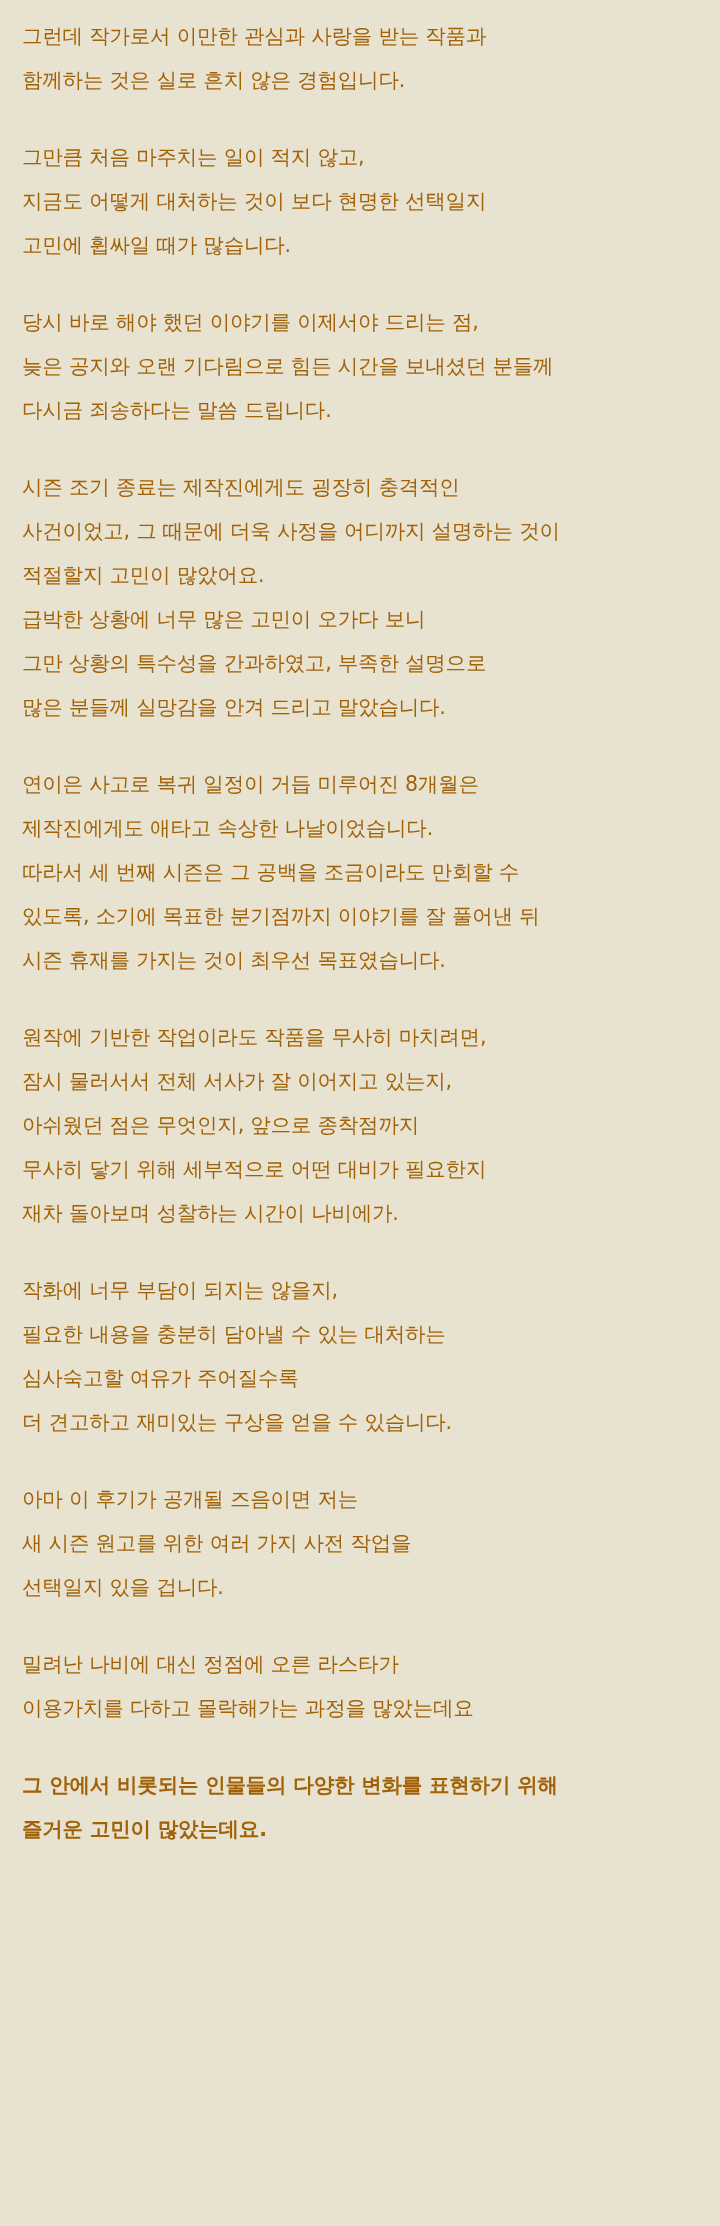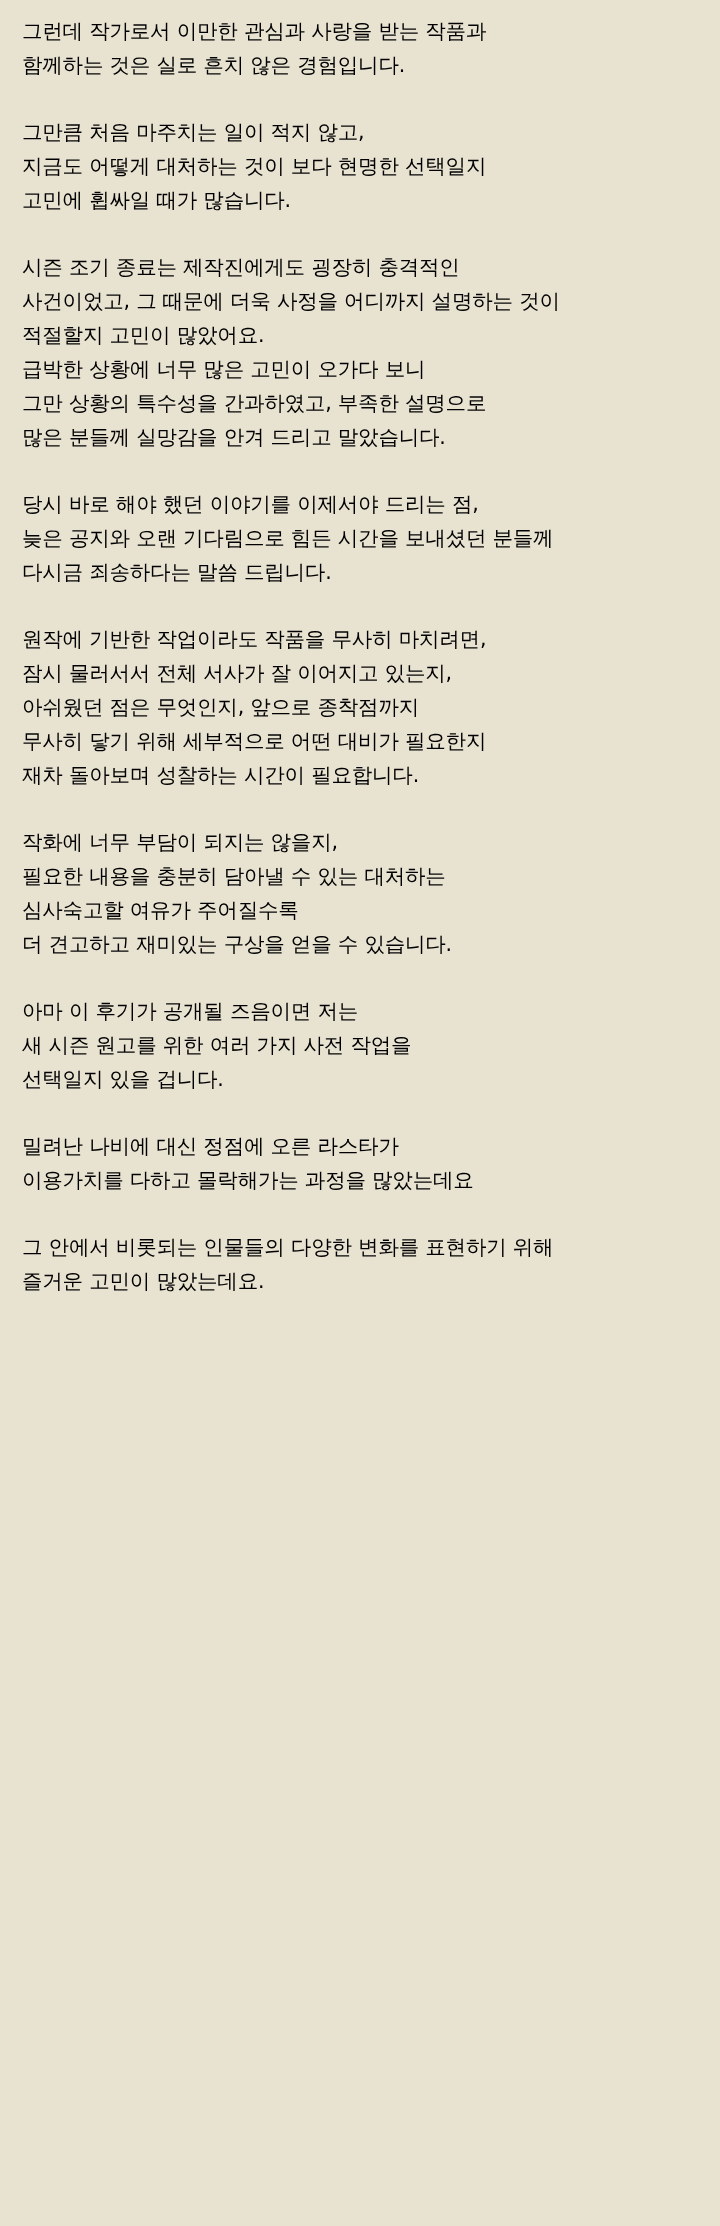--- a/index.html
+++ b/index.html
@@ -12,55 +12,61 @@
     font-family: "DejaVu Sans", "Liberation Sans", sans-serif;
   }
   .page {
     width: 720px;
     min-height: 2226px;
     background: #e8e2d0;
     box-sizing: border-box;
     padding: 14px 20px 20px 22px;
   }
   .para {
-    color: #000000;
+    color: #a16207;
     font-size: 20.5px;
-    line-height: 34px;
+    line-height: 44px;
     letter-spacing: -0.2px;
     margin: 0 0 33px 0;
     white-space: pre-line;
     word-break: keep-all;
   }
   .para:last-child {
     margin-bottom: 0;
+    font-weight: bold;
   }
 </style>
 </head>
 <body>
 
 <div class="page">
   <p class="para">그런데 작가로서 이만한 관심과 사랑을 받는 작품과
 함께하는 것은 실로 흔치 않은 경험입니다.</p>
   <p class="para">그만큼 처음 마주치는 일이 적지 않고,
 지금도 어떻게 대처하는 것이 보다 현명한 선택일지
 고민에 휩싸일 때가 많습니다.</p>
+  <p class="para">당시 바로 해야 했던 이야기를 이제서야 드리는 점,
+늦은 공지와 오랜 기다림으로 힘든 시간을 보내셨던 분들께
+다시금 죄송하다는 말씀 드립니다.</p>
   <p class="para">시즌 조기 종료는 제작진에게도 굉장히 충격적인
 사건이었고, 그 때문에 더욱 사정을 어디까지 설명하는 것이
 적절할지 고민이 많았어요.
 급박한 상황에 너무 많은 고민이 오가다 보니
 그만 상황의 특수성을 간과하였고, 부족한 설명으로
 많은 분들께 실망감을 안겨 드리고 말았습니다.</p>
-  <p class="para">당시 바로 해야 했던 이야기를 이제서야 드리는 점,
-늦은 공지와 오랜 기다림으로 힘든 시간을 보내셨던 분들께
-다시금 죄송하다는 말씀 드립니다.</p>
+  <p class="para">연이은 사고로 복귀 일정이 거듭 미루어진 8개월은
+제작진에게도 애타고 속상한 나날이었습니다.
+따라서 세 번째 시즌은 그 공백을 조금이라도 만회할 수
+있도록, 소기에 목표한 분기점까지 이야기를 잘 풀어낸 뒤
+시즌 휴재를 가지는 것이 최우선 목표였습니다.</p>
   <p class="para">원작에 기반한 작업이라도 작품을 무사히 마치려면,
 잠시 물러서서 전체 서사가 잘 이어지고 있는지,
 아쉬웠던 점은 무엇인지, 앞으로 종착점까지
 무사히 닿기 위해 세부적으로 어떤 대비가 필요한지
-재차 돌아보며 성찰하는 시간이 필요합니다.</p>
+재차 돌아보며 성찰하는 시간이 나비에가.</p>
   <p class="para">작화에 너무 부담이 되지는 않을지,
 필요한 내용을 충분히 담아낼 수 있는 대처하는
 심사숙고할 여유가 주어질수록
 더 견고하고 재미있는 구상을 얻을 수 있습니다.</p>
   <p class="para">아마 이 후기가 공개될 즈음이면 저는
 새 시즌 원고를 위한 여러 가지 사전 작업을
 선택일지 있을 겁니다.</p>
   <p class="para">밀려난 나비에 대신 정점에 오른 라스타가
 이용가치를 다하고 몰락해가는 과정을 많았는데요</p>
   <p class="para">그 안에서 비롯되는 인물들의 다양한 변화를 표현하기 위해

